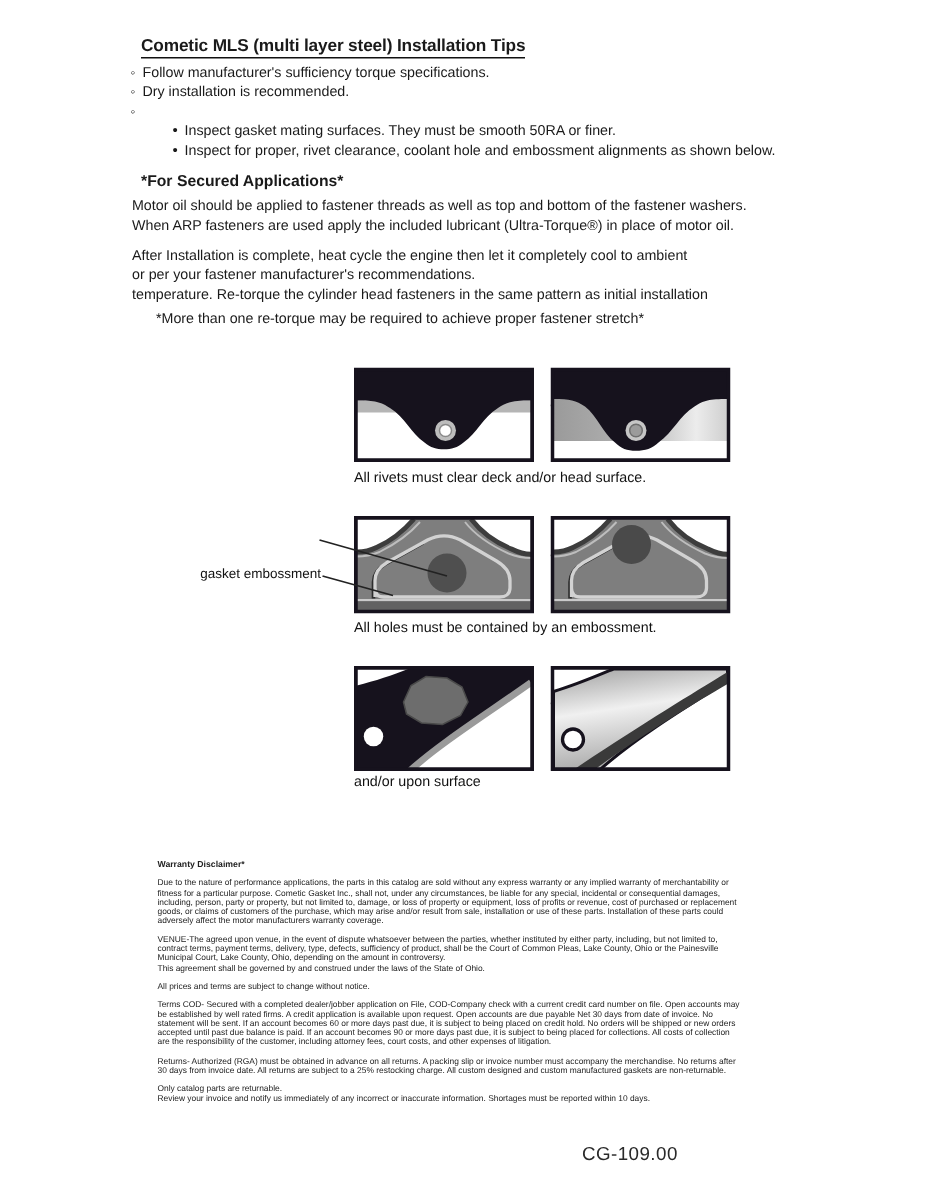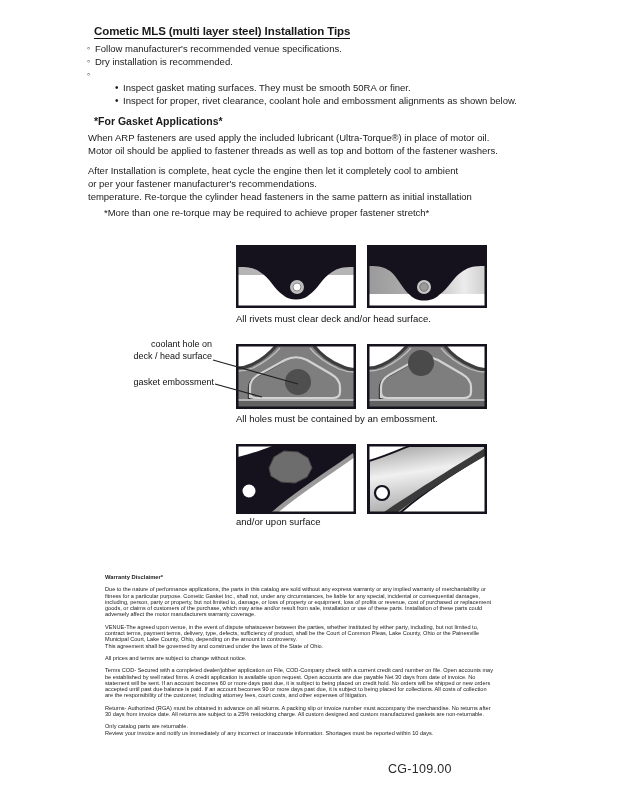--- a/index.html
+++ b/index.html
@@ -57,44 +57,44 @@
 </head>
 <body>
 
 <div class="page">
 
   <div class="abs title">Cometic MLS (multi layer steel) Installation Tips</div>
 
   <div class="abs bullets">
     <div class="b-line">
       <span class="marker">◦</span>
-      <span>Follow manufacturer's recommended venue specifications.</span>
+      <span>Follow manufacturer's sufficiency torque specifications.</span>
     </div>
     <div class="b-line">
       <span class="marker">◦</span>
       <span>Dry installation is recommended.</span>
     </div>
     <div class="b-line">
       <span class="marker">◦</span>
     </div>
     <div class="b-line sub">
       <span class="marker">•</span>
       <span>Inspect gasket mating surfaces.  They must be smooth 50RA or finer.</span>
     </div>
     <div class="b-line sub">
       <span class="marker">•</span>
       <span>Inspect for proper, rivet clearance, coolant hole and embossment alignments as shown below.</span>
     </div>
   </div>
 
-  <div class="abs diesel-heading">*For Gasket Applications*</div>
+  <div class="abs diesel-heading">*For Secured Applications*</div>
 
   <div class="abs para para-1">
+      <div class="pline">Motor oil should be applied to fastener threads as well as top and bottom of the fastener washers.</div>
       <div class="pline">When ARP fasteners are used apply the included lubricant (Ultra-Torque®) in place of motor oil.</div>
-      <div class="pline">Motor oil should be applied to fastener threads as well as top and bottom of the fastener washers.</div>
     </div>
 
   <div class="abs para para-2">
       <div class="pline">After Installation is complete, heat cycle the engine then let it completely cool to ambient</div>
       <div class="pline">or per your fastener manufacturer's recommendations.</div>
       <div class="pline">temperature. Re-torque the cylinder head fasteners in the same pattern as initial installation</div>
     </div>
 
   <div class="abs note">*More than one re-torque may be required to achieve proper fastener stretch*</div>
 
@@ -164,24 +164,20 @@
       <path d="M13,55 L13,44 C13,39 16,35 21,32 L46,18" stroke="#2e2e2e" stroke-width="2.4" fill="none"></path>
       <path d="M14,54 L14,43 C14,38 17,34 22,31 L49,16 C56,12.5 64,12.5 71,16 L95,30 C101,33.5 104,38 104,43 L104,48 C104,52 101,54 97,54 L20,54 C16,54 14,52 14,48 Z" stroke="#d2d2d2" stroke-width="2.2" fill="none"></path>
       <circle cx="54" cy="19" r="13" fill="#4a4a4a"></circle>
       <line x1="2" y1="56" x2="118" y2="56" stroke="#cacaca" stroke-width="1.4"></line>
       <rect x="2" y="57" width="116" height="6" fill="#626262"></rect>
       <rect x="1.25" y="1.25" width="117.5" height="62.5" fill="none" stroke="#16121d" stroke-width="2.5"></rect>
     </svg>
   </div>
   <div class="abs caption cap-2">All holes must be contained by an embossment.</div>
 
-  <div class="abs callout co-1">
-    <div>coolant hole on</div>
-    <div>deck / head surface</div>
-  </div>
   <div class="abs callout co-2">gasket embossment</div>
   <svg class="abs leaders" width="100" height="48" viewBox="0 0 100 48">
     <line x1="7" y1="8" x2="92" y2="32" stroke="#222222" stroke-width="1.2"></line>
     <line x1="9" y1="32" x2="56" y2="45" stroke="#222222" stroke-width="1.2"></line>
   </svg>
 
   <div class="abs dlabels dl-3">
     <span>RIGHT</span>
     <span>WRONG</span>
   </div>

